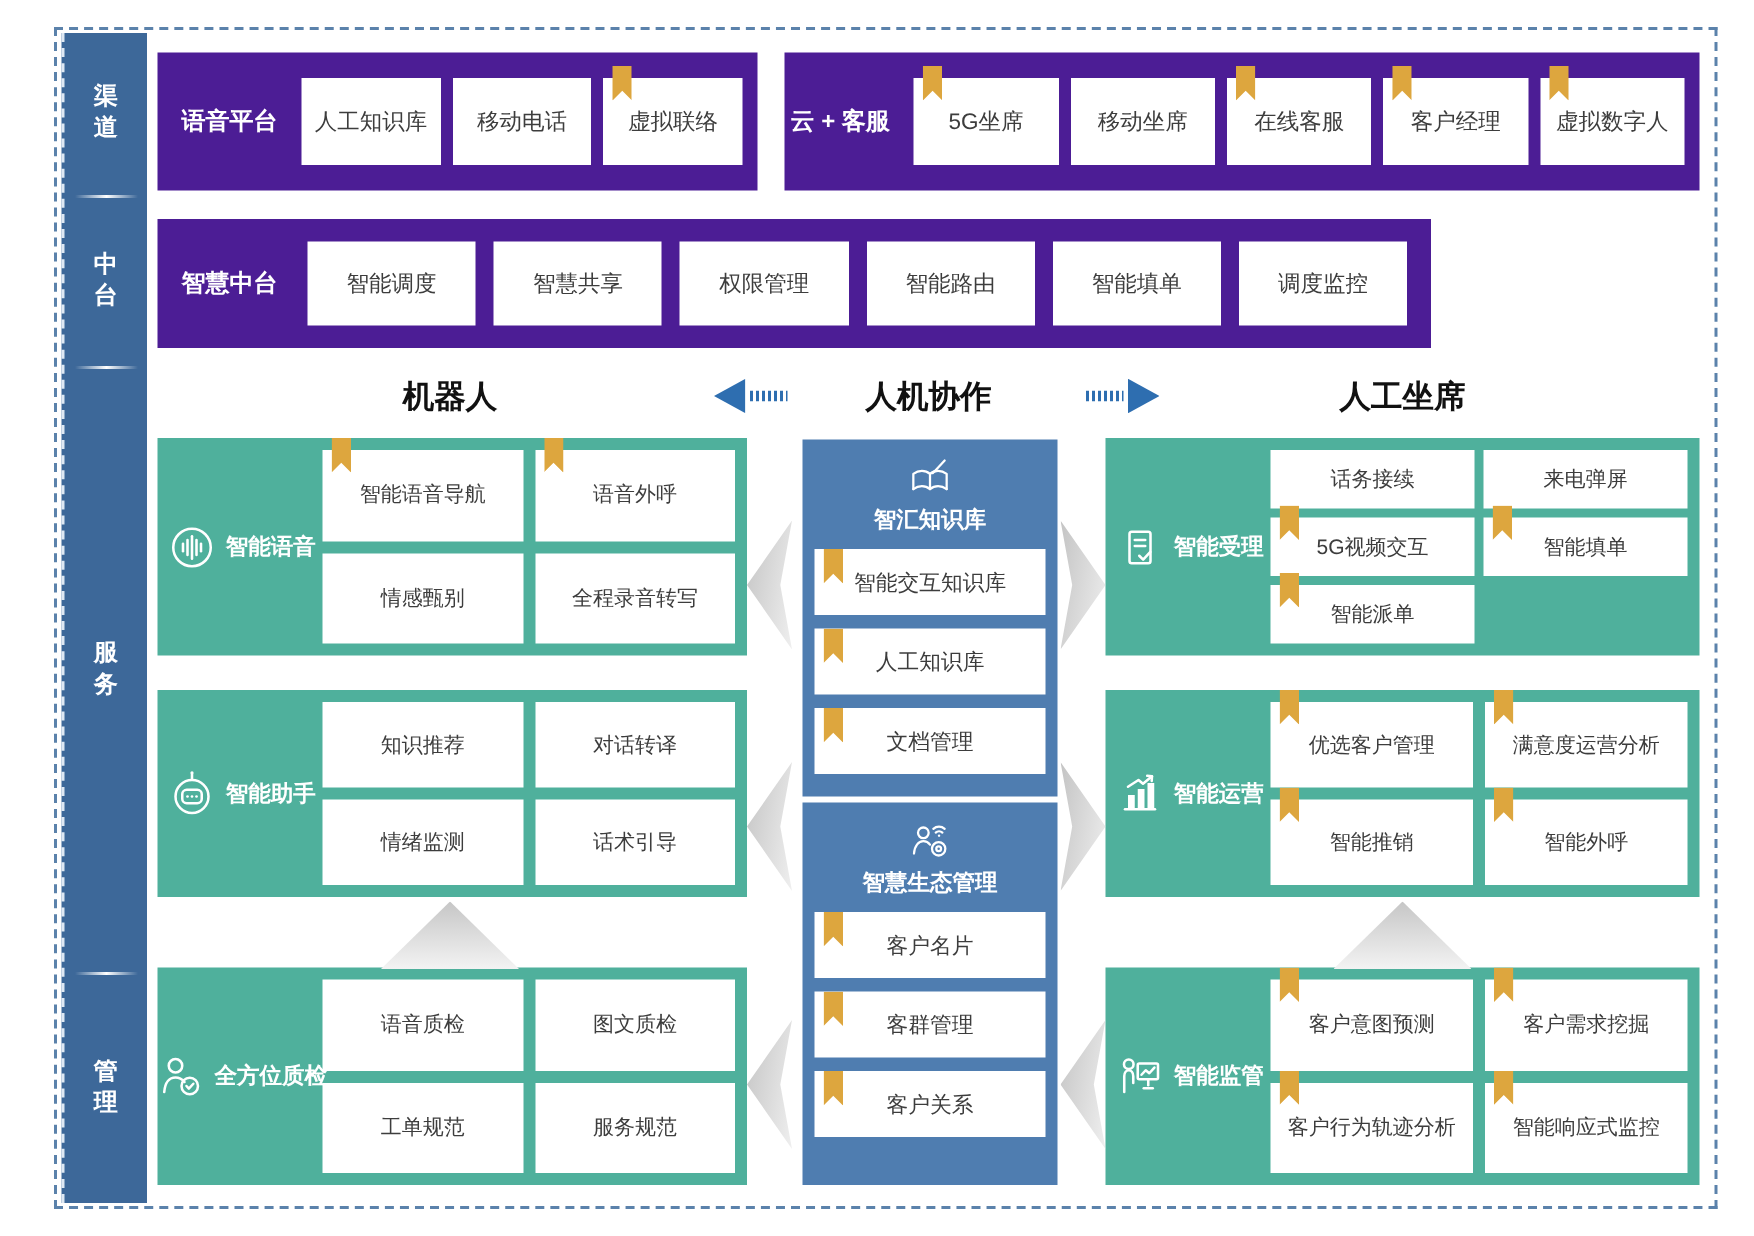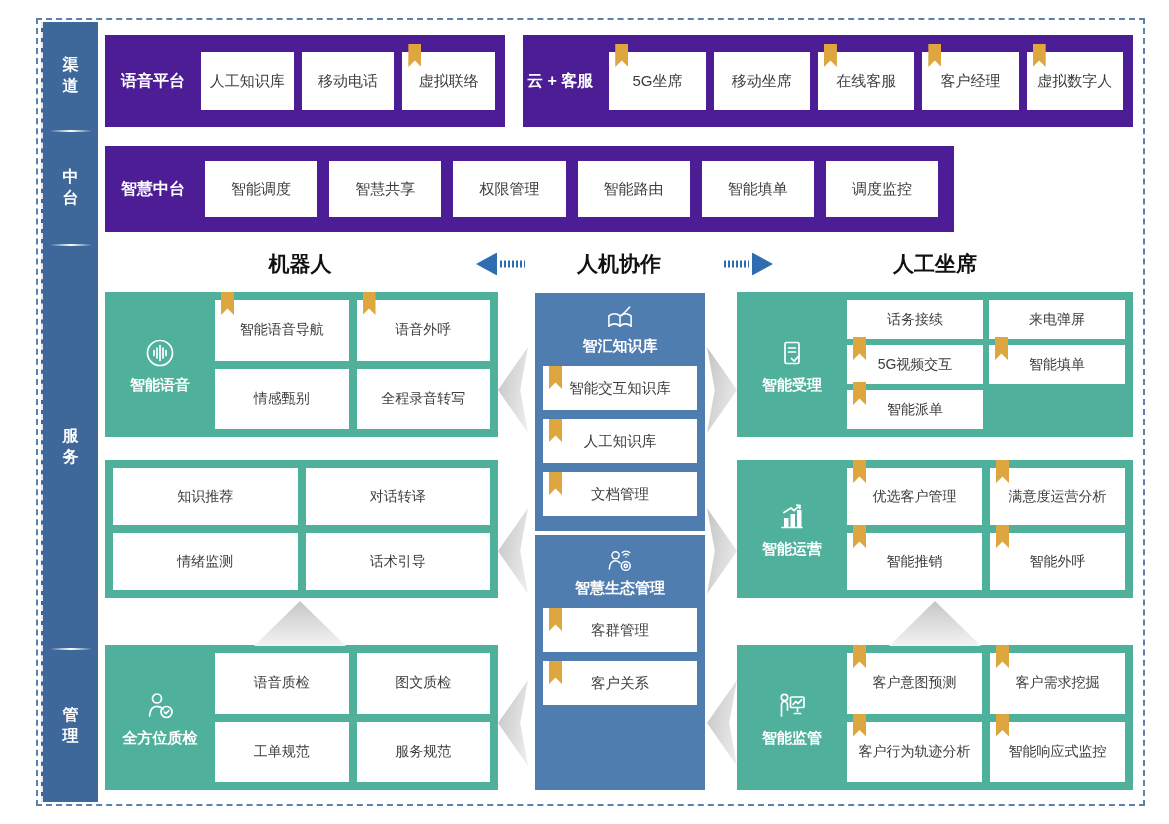--- a/index.html
+++ b/index.html
@@ -42,21 +42,21 @@
   .tri-left{clip-path:polygon(100% 0,100% 100%,0 50%)}
   .tri-right{clip-path:polygon(0 0,0 100%,100% 50%)}
   .tail{width:25px;height:7px;margin:0 3px;
     background:repeating-linear-gradient(90deg,#2e6eb0 0 2px,rgba(255,255,255,0) 2px 4px)}
 
   
   .teal-block{background:#4fb09c;display:flex;padding:8px;gap:8px}
   .pL{left:105px;width:393px}
   .pR{left:737px;width:396px}
   .y1{top:292px;height:145px}.y2{top:460px;height:138px}.y3{top:645px;height:145px}
-  .tb-left{width:94px;display:flex;flex-direction:column;align-items:center;
+  .tb-left{width:94px;display:flex;flex-direction:row;align-items:center;
     justify-content:center;gap:5px;color:#fff;flex:0 0 94px}
   .tb-icon{line-height:0}
   .tb-title{font-weight:bold;font-size:15px;white-space:nowrap}
   .tb-grid{flex:1;display:grid;grid-template-columns:1fr 1fr;gap:8px}
   .tb-grid.rows3{gap:6px}
   .tb-grid .wbox{height:auto;font-size:14px;flex:none}
 
   
   .mid-block{left:535px;width:170px;background:#4f7db0;display:flex;flex-direction:column;
     align-items:center;padding:8px 8px 10px}
@@ -201,20 +201,32 @@
           </div>
           <div class="wbox">
             <span class="wbox-t">情感甄别</span>
           </div>
           <div class="wbox">
             <span class="wbox-t">全程录音转写</span>
           </div>
         </div>
       </div>
       <div class="abs teal-block pL y2">
+        <div class="tb-left">
+          <span class="tb-icon"><svg width="36" height="36" viewBox="0 0 36 36" fill="none" stroke="#fff" stroke-width="1.7" stroke-linecap="round" stroke-linejoin="round">
+              <line x1="18" y1="8.5" x2="18" y2="5.5"></line>
+              <circle cx="18" cy="4.3" r="1.1" fill="#fff" stroke="none"></circle>
+              <circle cx="18" cy="20" r="11"></circle>
+              <rect x="11.5" y="15.5" width="13" height="9" rx="3"></rect>
+              <circle cx="15" cy="20" r="0.9" fill="#fff" stroke="none"></circle>
+              <circle cx="18" cy="20" r="0.9" fill="#fff" stroke="none"></circle>
+              <circle cx="21" cy="20" r="0.9" fill="#fff" stroke="none"></circle>
+            </svg></span>
+          <div class="tb-title">智能助手</div>
+        </div>
         <div class="tb-grid">
           <div class="wbox">
             <span class="wbox-t">知识推荐</span>
           </div>
           <div class="wbox">
             <span class="wbox-t">对话转译</span>
           </div>
           <div class="wbox">
             <span class="wbox-t">情绪监测</span>
           </div>
@@ -372,20 +384,24 @@
             <path d="M20.5 8.5 a6.5 6.5 0 0 1 8.5 0"></path>
             <path d="M22.3 11.3 a3.8 3.8 0 0 1 5 0"></path>
             <circle cx="24.8" cy="13.6" r="0.9" fill="#fff" stroke="none"></circle>
             <circle cx="24.5" cy="23.5" r="5"></circle>
             <circle cx="24.5" cy="23.5" r="1.8"></circle>
           </svg></span>
         <div class="mb-title">智慧生态管理</div>
         <div class="mb-items">
           <div class="wbox">
             <span class="bm"></span>
+            <span class="wbox-t">客户名片</span>
+          </div>
+          <div class="wbox">
+            <span class="bm"></span>
             <span class="wbox-t">客群管理</span>
           </div>
           <div class="wbox">
             <span class="bm"></span>
             <span class="wbox-t">客户关系</span>
           </div>
         </div>
       </div>
     </div>
 

